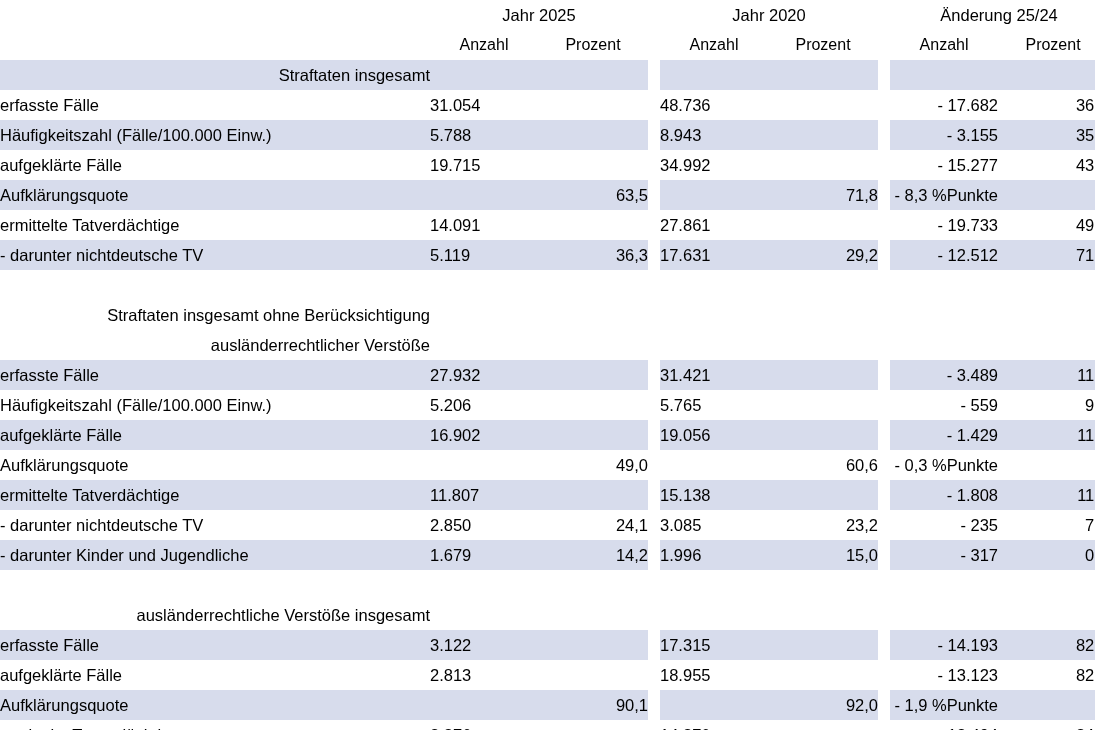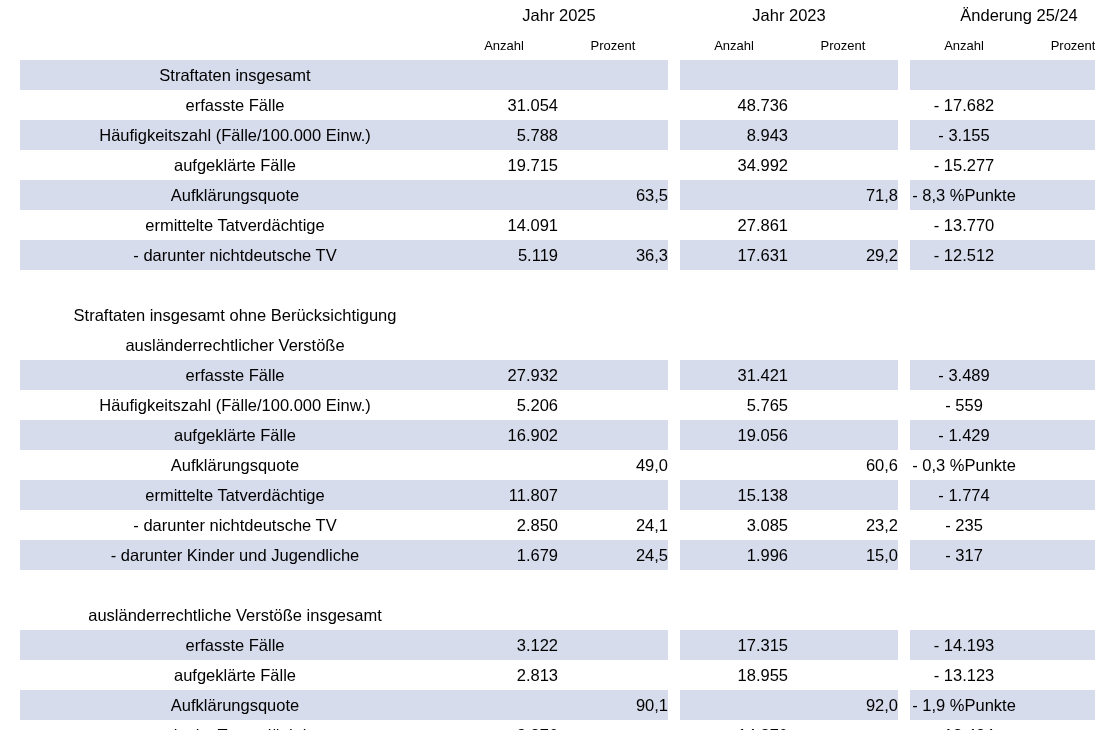--- a/index.html
+++ b/index.html
@@ -11,21 +11,20 @@
     width: 1095px;
     height: 730px;
     font-family: "Liberation Sans", sans-serif;
     color: #000000;
     overflow: hidden;
   }
   #sheet {
     position: relative;
     width: 932px;
     height: 730px;
-    padding-left: 20px;
   }
   table.stat {
     border-collapse: collapse;
     width: 1095px;
     table-layout: fixed;
     font-size: 16.5px;
   }
   table.stat col.c-label { width: 430px; }
   table.stat col.c-num   { width: 108px; }
   table.stat col.c-pct   { width: 110px; }
@@ -33,62 +32,62 @@
 
   table.stat td, table.stat th {
     padding: 0;
     margin: 0;
     height: 30px;
     vertical-align: middle;
     font-weight: normal;
   }
   .lbl {
     padding-left: 6px;
-    text-align: center;
+    text-align: left;
     white-space: nowrap;
   }
   .num {
-    text-align: right;
+    text-align: left;
     padding-left: 10px;
     white-space: nowrap;
   }
   .pct {
     text-align: right;
     padding-right: 12px;
     white-space: nowrap;
   }
   .chg-num {
-    text-align: center;
+    text-align: right;
     padding-left: 8px;
     white-space: nowrap;
   }
   .shade { background: #d7dcec; }
   .plain { background: #ffffff; }
 
   
   .hdr-year {
     text-align: center;
     font-weight: bold;
     height: 26px;
     font-size: 16.5px;
   }
   .hdr-sub {
     text-align: center;
     font-weight: bold;
     height: 28px;
-    font-size: 13px;
+    font-size: 16px;
   }
 
   .spacer-row td { height: 22px; background: #ffffff; }
   .band-row td { height: 30px; }
 
   .sec-title {
     font-weight: bold;
     padding-left: 4px;
-    text-align: center;
+    text-align: right;
     white-space: nowrap;
   }
   .gapcell { background: #ffffff !important; }
 </style>
 </head>
 <body>
 
 <div id="sheet">
   <table class="stat">
     <colgroup>
@@ -100,21 +99,21 @@
         <col class="c-pct">
         <col class="c-gap">
       <col class="c-num">
         <col class="c-pct">
     </colgroup>
     <thead>
       <tr>
         <td class="plain"></td>
         <td class="hdr-year plain" colspan="2">Jahr 2025</td>
         <td class="gapcell"></td>
-        <td class="hdr-year plain" colspan="2">Jahr 2023</td>
+        <td class="hdr-year plain" colspan="2">Jahr 2020</td>
         <td class="gapcell"></td>
         <td class="hdr-year plain" colspan="2">Änderung 25/24</td>
       </tr>
       <tr>
         <td class="plain"></td>
         <td class="hdr-sub plain">Anzahl</td>
         <td class="hdr-sub plain">Prozent</td>
         <td class="gapcell"></td>
         <td class="hdr-sub plain">Anzahl</td>
         <td class="hdr-sub plain">Prozent</td>
@@ -180,21 +179,21 @@
           <td class="pct shade"></td>
         </tr>
         <tr class="band-row">
           <td class="lbl plain">ermittelte Tatverdächtige</td>
           <td class="num plain">14.091</td>
           <td class="pct plain"></td>
           <td class="gapcell"></td>
           <td class="num plain">27.861</td>
           <td class="pct plain"></td>
           <td class="gapcell"></td>
-          <td class="chg-num plain">-  13.770</td>
+          <td class="chg-num plain">-  19.733</td>
           <td class="pct plain">49,4</td>
         </tr>
         <tr class="band-row">
           <td class="lbl shade">- darunter nichtdeutsche TV</td>
           <td class="num shade">5.119</td>
           <td class="pct shade">36,3</td>
           <td class="gapcell"></td>
           <td class="num shade">17.631</td>
           <td class="pct shade">29,2</td>
           <td class="gapcell"></td>
@@ -279,38 +278,38 @@
           <td class="pct plain"></td>
         </tr>
         <tr class="band-row">
           <td class="lbl shade">ermittelte Tatverdächtige</td>
           <td class="num shade">11.807</td>
           <td class="pct shade"></td>
           <td class="gapcell"></td>
           <td class="num shade">15.138</td>
           <td class="pct shade"></td>
           <td class="gapcell"></td>
-          <td class="chg-num shade">-   1.774</td>
+          <td class="chg-num shade">-   1.808</td>
           <td class="pct shade">11,1</td>
         </tr>
         <tr class="band-row">
           <td class="lbl plain">- darunter nichtdeutsche TV</td>
           <td class="num plain">2.850</td>
           <td class="pct plain">24,1</td>
           <td class="gapcell"></td>
           <td class="num plain">3.085</td>
           <td class="pct plain">23,2</td>
           <td class="gapcell"></td>
           <td class="chg-num plain">-      235</td>
           <td class="pct plain">7,6</td>
         </tr>
         <tr class="band-row">
           <td class="lbl shade">- darunter Kinder und Jugendliche</td>
           <td class="num shade">1.679</td>
-          <td class="pct shade">24,5</td>
+          <td class="pct shade">14,2</td>
           <td class="gapcell"></td>
           <td class="num shade">1.996</td>
           <td class="pct shade">15,0</td>
           <td class="gapcell"></td>
           <td class="chg-num shade">-      317</td>
           <td class="pct shade">0,8</td>
         </tr>
         <tr class="spacer-row">
           <td></td>
           <td></td>

